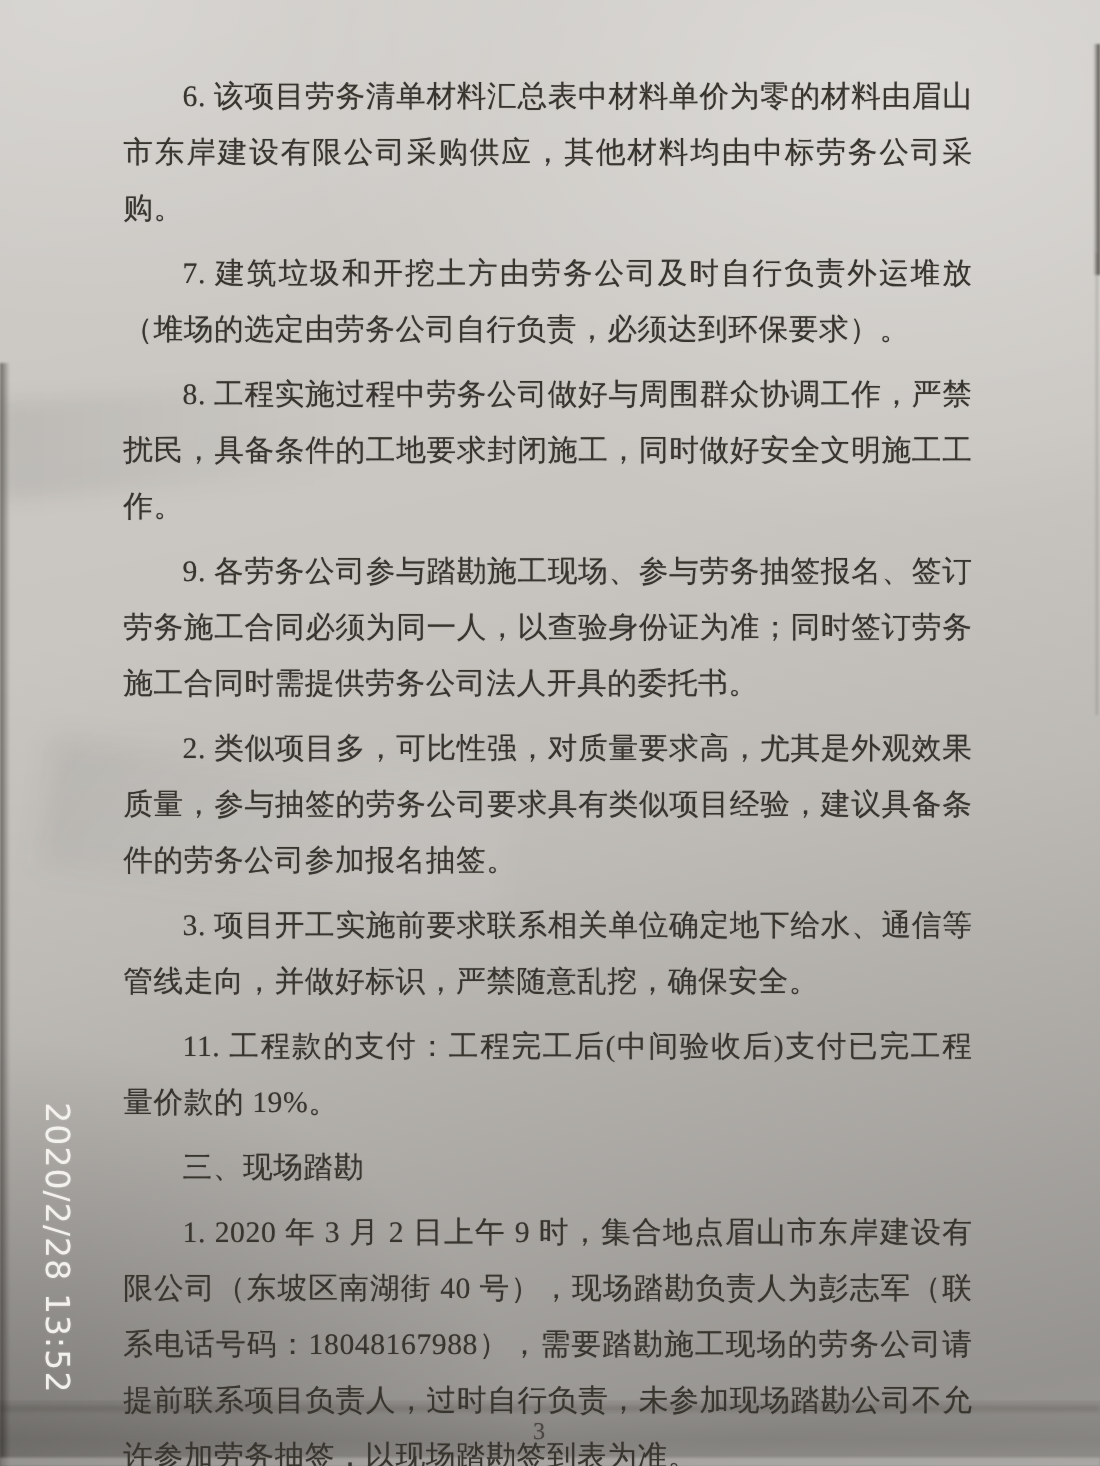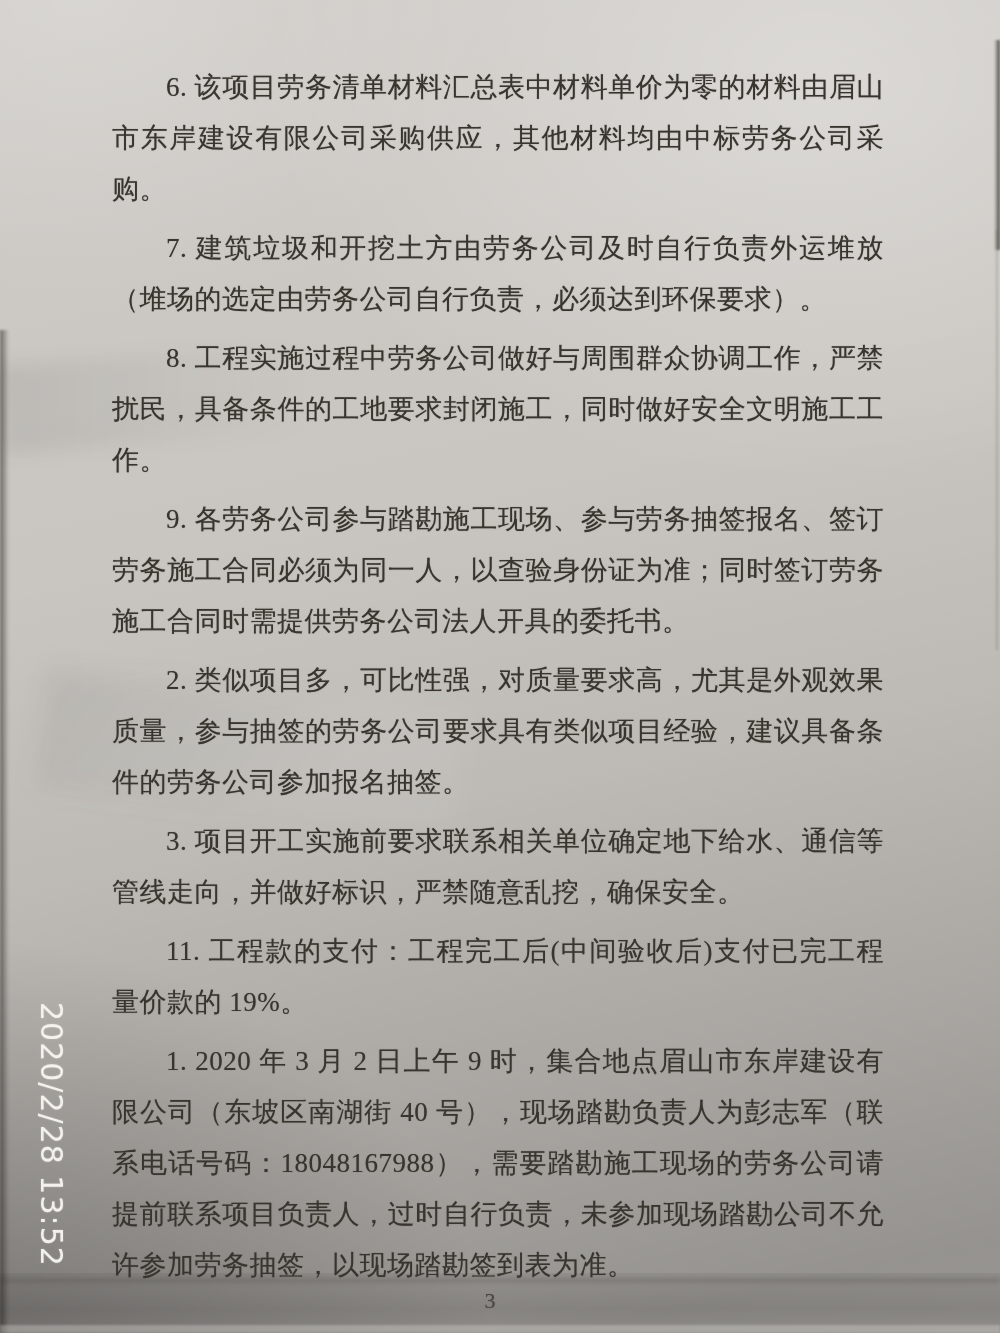--- a/index.html
+++ b/index.html
@@ -114,20 +114,21 @@
   <div class="bottom-lip"></div>
 
   <div class="doc-text">
     <p>6. 该项目劳务清单材料汇总表中材料单价为零的材料由眉山市东岸建设有限公司采购供应，其他材料均由中标劳务公司采购。</p>
     <p>7. 建筑垃圾和开挖土方由劳务公司及时自行负责外运堆放（堆场的选定由劳务公司自行负责，必须达到环保要求）。</p>
     <p>8. 工程实施过程中劳务公司做好与周围群众协调工作，严禁扰民，具备条件的工地要求封闭施工，同时做好安全文明施工工作。</p>
     <p>9. 各劳务公司参与踏勘施工现场、参与劳务抽签报名、签订劳务施工合同必须为同一人，以查验身份证为准；同时签订劳务施工合同时需提供劳务公司法人开具的委托书。</p>
     <p>2. 类似项目多，可比性强，对质量要求高，尤其是外观效果质量，参与抽签的劳务公司要求具有类似项目经验，建议具备条件的劳务公司参加报名抽签。</p>
     <p>3. 项目开工实施前要求联系相关单位确定地下给水、通信等管线走向，并做好标识，严禁随意乱挖，确保安全。</p>
     <p>11. 工程款的支付：工程完工后(中间验收后)支付已完工程量价款的 19%。</p>
+    <p>三、现场踏勘</p>
     <p>1. 2020 年 3 月 2 日上午 9 时，集合地点眉山市东岸建设有限公司（东坡区南湖街 40 号），现场踏勘负责人为彭志军（联系电话号码：18048167988），需要踏勘施工现场的劳务公司请提前联系项目负责人，过时自行负责，未参加现场踏勘公司不允许参加劳务抽签，以现场踏勘签到表为准。</p>
   </div>
 
   <div class="watermark">2020/2/28 13:52</div>
 
   <div class="page-number">3</div>
 
 </div>
 
 </body></html>

